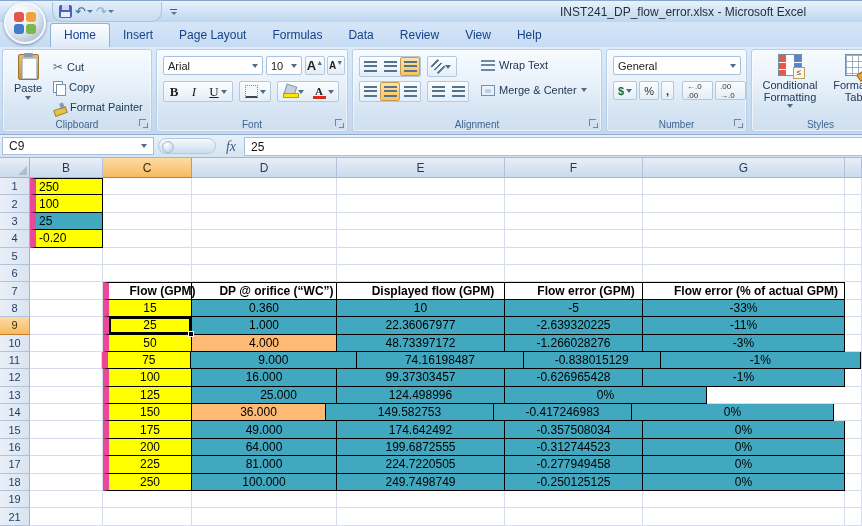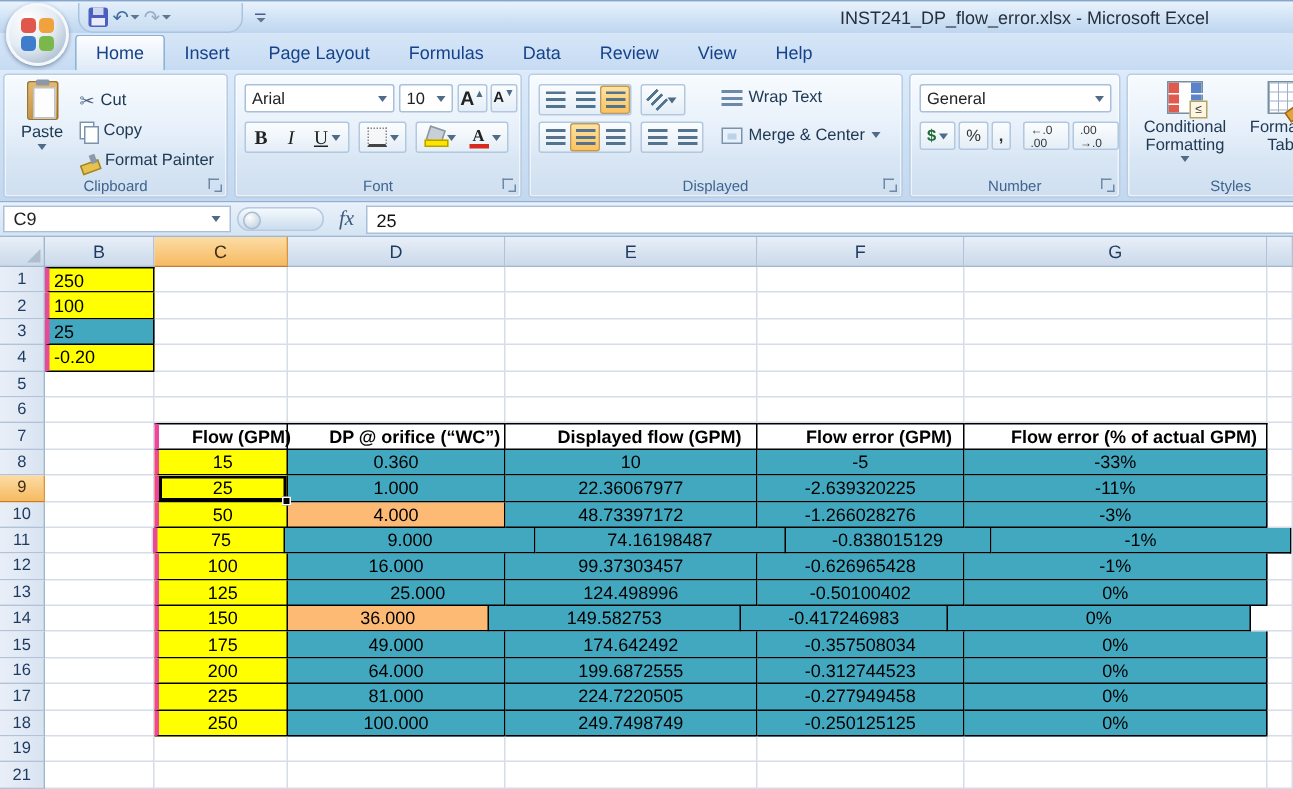--- a/index.html
+++ b/index.html
@@ -152,21 +152,21 @@
   .ghcell.sel { background:linear-gradient(#fcdca4,#f6ba62); border-right-color:#dd9336; border-bottom-color:#c87c28; color:#3c2c14; }
   .grow { display:flex; }
   .rhead { width:30px; background:linear-gradient(to right,#e9eff8,#d9e4f1); border-right:1px solid #9eb6ce; border-bottom:1px solid #b2c3d9;
     font-size:11px; color:#1e3a5f; display:flex; align-items:center; justify-content:center; }
   .rhead.sel { background:linear-gradient(#fcdca4,#f6ba62); color:#3c2c14; border-bottom-color:#c87c28; border-right-color:#dd9336; }
   .cell { border-right:1px solid #d6dde9; border-bottom:1px solid #d6dde9; font-size:12px; color:#000;
     display:flex; align-items:center; justify-content:center; position:relative; white-space:nowrap; overflow:visible; }
   .cell.left { justify-content:flex-start; padding-left:3px; }
   .cell.bold { font-weight:bold;padding-left:25px; }
   .cell.br { border-right:1px solid #000; } .cell.bb { border-bottom:1px solid #000; }
-  .cell.bl { border-left:3px solid #ec4899; } .cell.bt { border-top:1px solid #000; }
+  .cell.bl { border-left:6px solid #ec4899; } .cell.bt { border-top:1px solid #000; }
   .cell.selcell { box-shadow:inset 0 0 0 2px #000; }
   .handle { position:absolute; right:-3px; bottom:-3px; width:6px; height:6px; background:#000; border:1px solid #fff; z-index:5; }
 </style>
 </head>
 <body>
 
 <div class="titlebar">
   <div class="qat">
     <div class="qbtn">
         <div class="save-ic"></div>
@@ -325,21 +325,21 @@
         <div class="abtn">
             <span class="bars"></span>
           </div>
       </div>
     </div>
     <div class="wrap-item" style="left:128px; top:34px;">
       <span class="merge-ic"></span>
       <span>Merge &amp; Center</span>
       <span class="caret"></span>
     </div>
-    <div class="rglabel">Displayed</div>
+    <div class="rglabel">Alignment</div>
     <div class="launcher"></div>
   </div>
 
   <div class="rgroup" style="left:606px; width:141px;">
     <div class="combo" style="left:6px; top:6px; width:128px; height:19px;">
       <span>General</span>
       <span class="caret"></span>
     </div>
     <div class="btnrow" style="left:6px; top:31px;">
       <div class="nbtn">
@@ -523,21 +523,20 @@
       <div class="cell br bb" style="width: 138px; background: rgb(66, 168, 191);">-0.626965428</div>
       <div class="cell br bb" style="width: 202px; background: rgb(66, 168, 191);">-1%</div>
       <div class="cell" style="width: 18px; flex: 1 1 0%;"></div>
     </div>
     <div class="grow" style="height: 17.4px;">
       <div class="rhead">13</div>
       <div class="cell" style="width: 73px;"></div>
       <div class="cell br bb bl" style="width: 89px; background: rgb(255, 255, 0);">125</div>
       <div class="cell br bb" style="width: 145px; background: rgb(66, 168, 191); padding-left: 29px;">25.000</div>
       <div class="cell br bb" style="width: 168px; background: rgb(66, 168, 191);">124.498996</div>
-      <div class="cell br bb" style="width: 138px; background: rgb(66, 168, 191);">-0.50100402</div>
       <div class="cell br bb" style="width: 202px; background: rgb(66, 168, 191);">0%</div>
       <div class="cell" style="width: 18px; flex: 1 1 0%;"></div>
     </div>
     <div class="grow" style="height: 17.4px;">
       <div class="rhead">14</div>
       <div class="cell" style="width: 73px;"></div>
       <div class="cell br bb bl" style="width: 89px; background: rgb(255, 255, 0);">150</div>
       <div class="cell br bb" style="width: 134px; background: #fdba74;">36.000</div>
       <div class="cell br bb" style="width: 168px; background: rgb(66, 168, 191);">149.582753</div>
       <div class="cell br bb" style="width: 138px; background: rgb(66, 168, 191);">-0.417246983</div>

